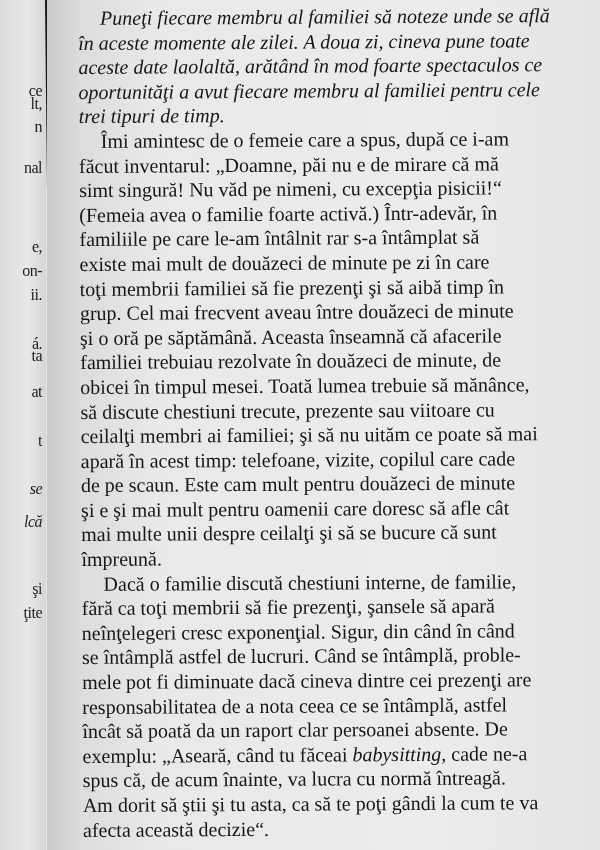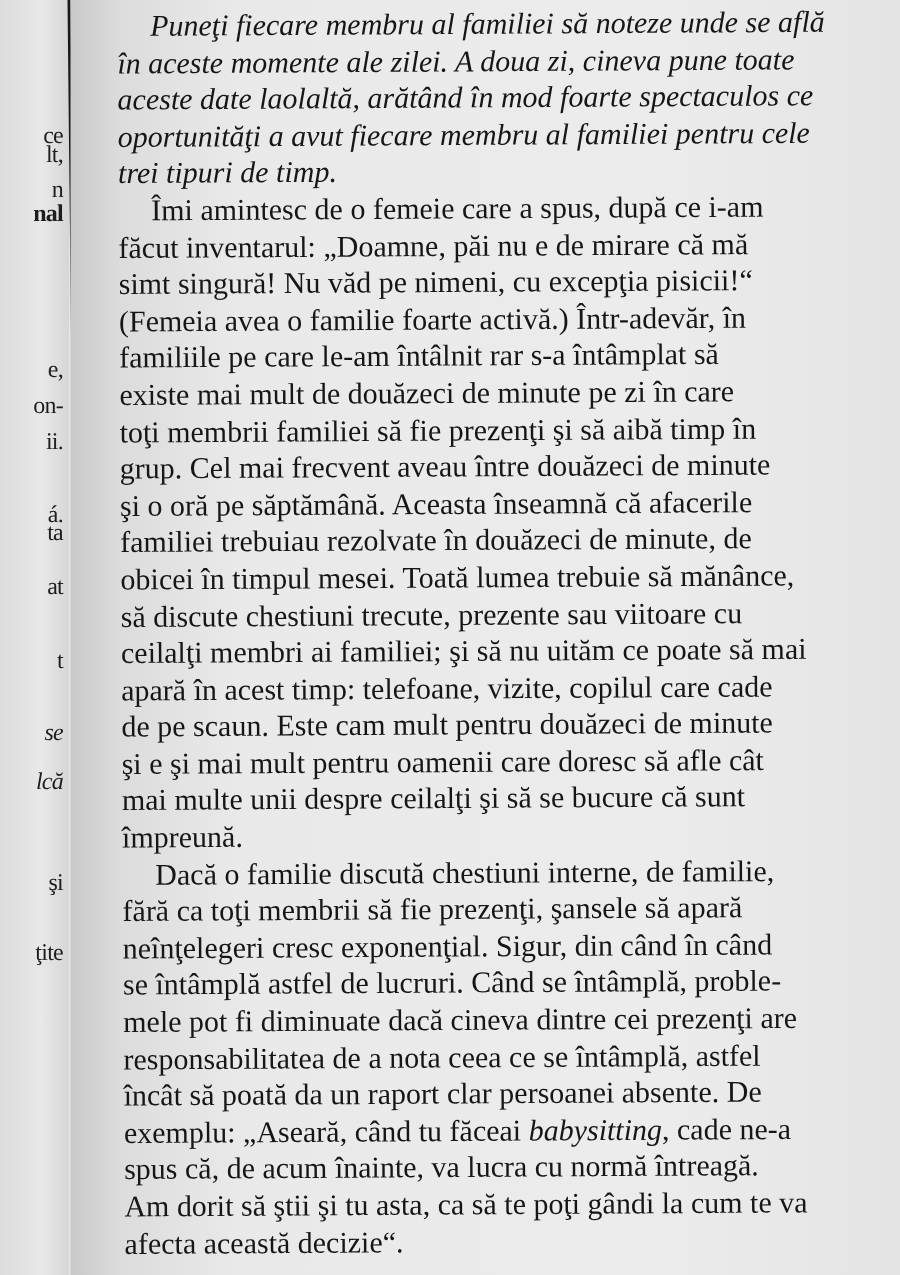--- a/index.html
+++ b/index.html
@@ -38,32 +38,32 @@
     .indent { padding-left: 22px; }
     em { font-style: italic; }
   </style>
 </head>
 <body>
 
 <div class="left-page" id="leftPage">
     <span class="left-frag" style="top: 46px; margin-top: 36px;">ce</span>
     <span class="left-frag" style="top: 95px;">lt,</span>
     <span class="left-frag" style="top: 118px;">n</span>
-    <span class="left-frag" style="top: 134px; font-weight: bold;">nal</span>
+    <span class="left-frag" style="top: 159px;">nal</span>
     <span class="left-frag" style="top: 238px;">e,</span>
     <span class="left-frag" style="top: 262px; margin-left: 44px;">on-</span>
     <span class="left-frag" style="top: 286px; text-align: center;">ii.</span>
     <span class="left-frag" style="top: 335px;">á.</span>
     <span class="left-frag" style="top: 347px;">ta</span>
     <span class="left-frag" style="top: 383px;">at</span>
     <span class="left-frag" style="top: 432px;">t</span>
     <span class="left-frag it" style="top: 480px; text-align: center;">se</span>
     <span class="left-frag it" style="top: 513px;">lcă</span>
     <span class="left-frag" style="top: 580px;">şi</span>
-    <span class="left-frag" style="top: 627px;">ţite</span>
+    <span class="left-frag" style="top: 604px;">ţite</span>
   </div>
 <div class="gutter"></div>
 
 <div class="right-page"></div>
 
 <div class="text-block">
   <div class="para-italic">
     <span class="line indent">Puneţi fiecare membru al familiei să noteze unde se află</span>
     <span class="line">în aceste momente ale zilei. A doua zi, cineva pune toate</span>
     <span class="line">aceste date laolaltă, arătând în mod foarte spectaculos ce</span>

